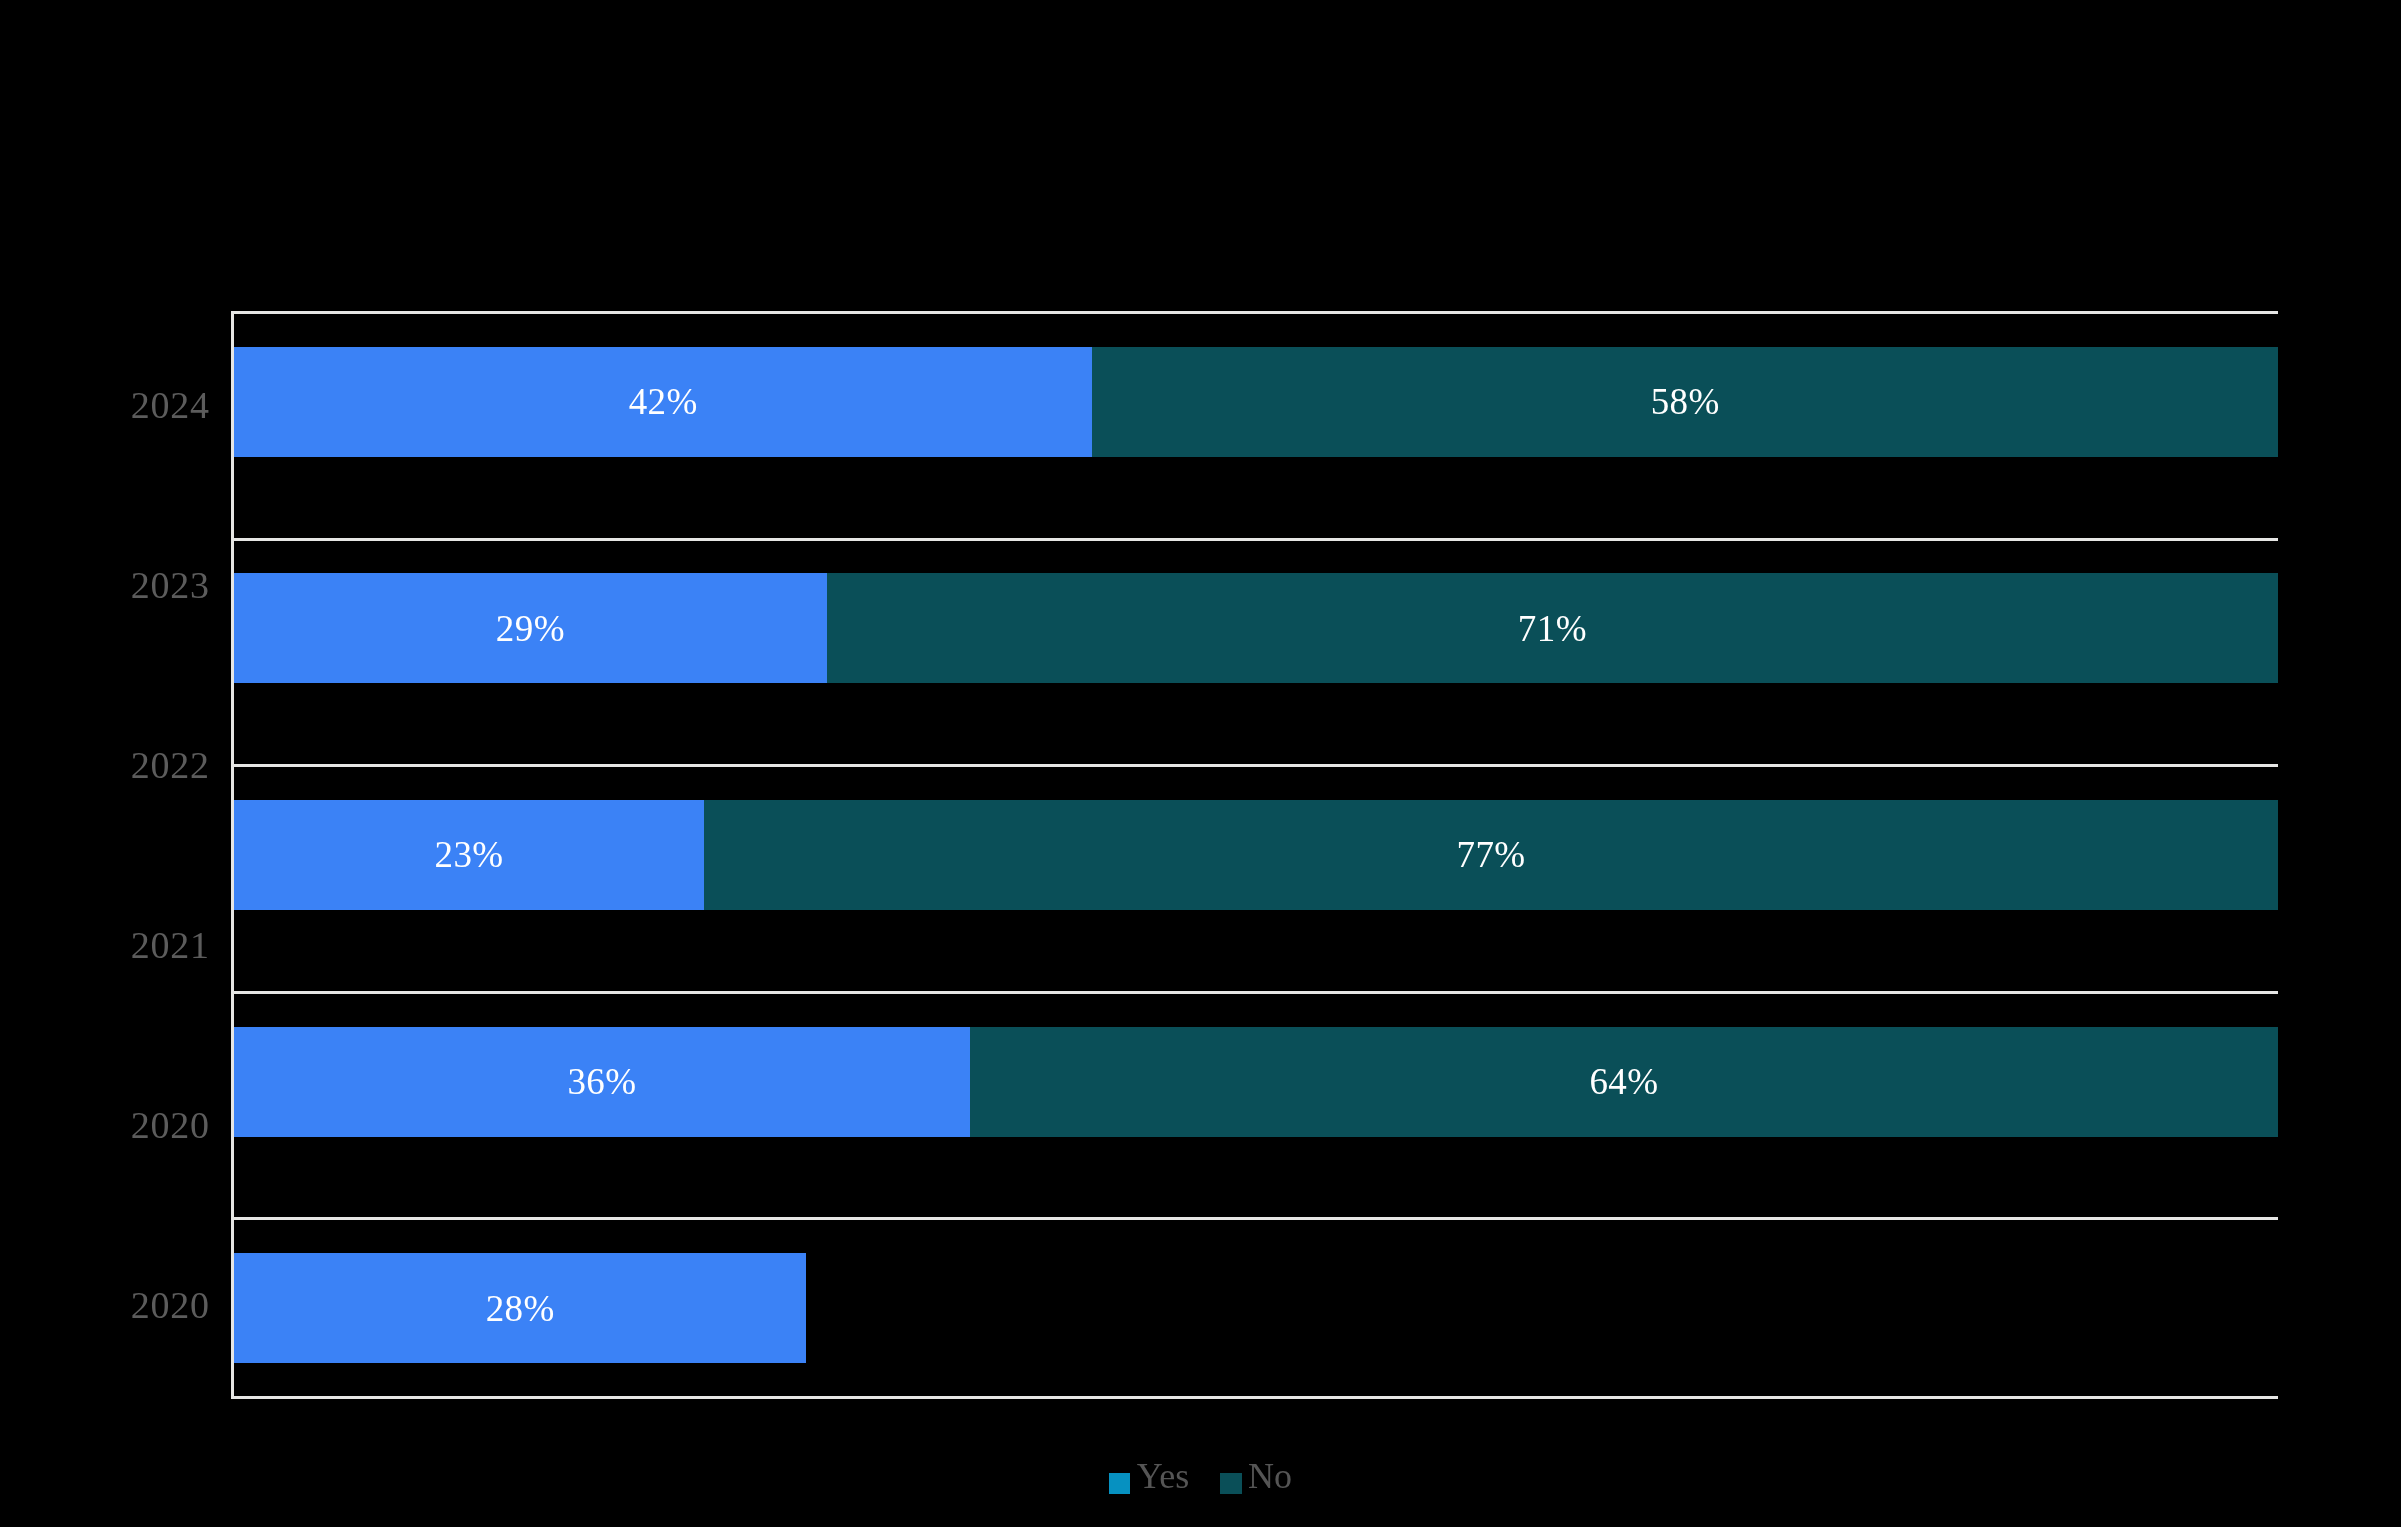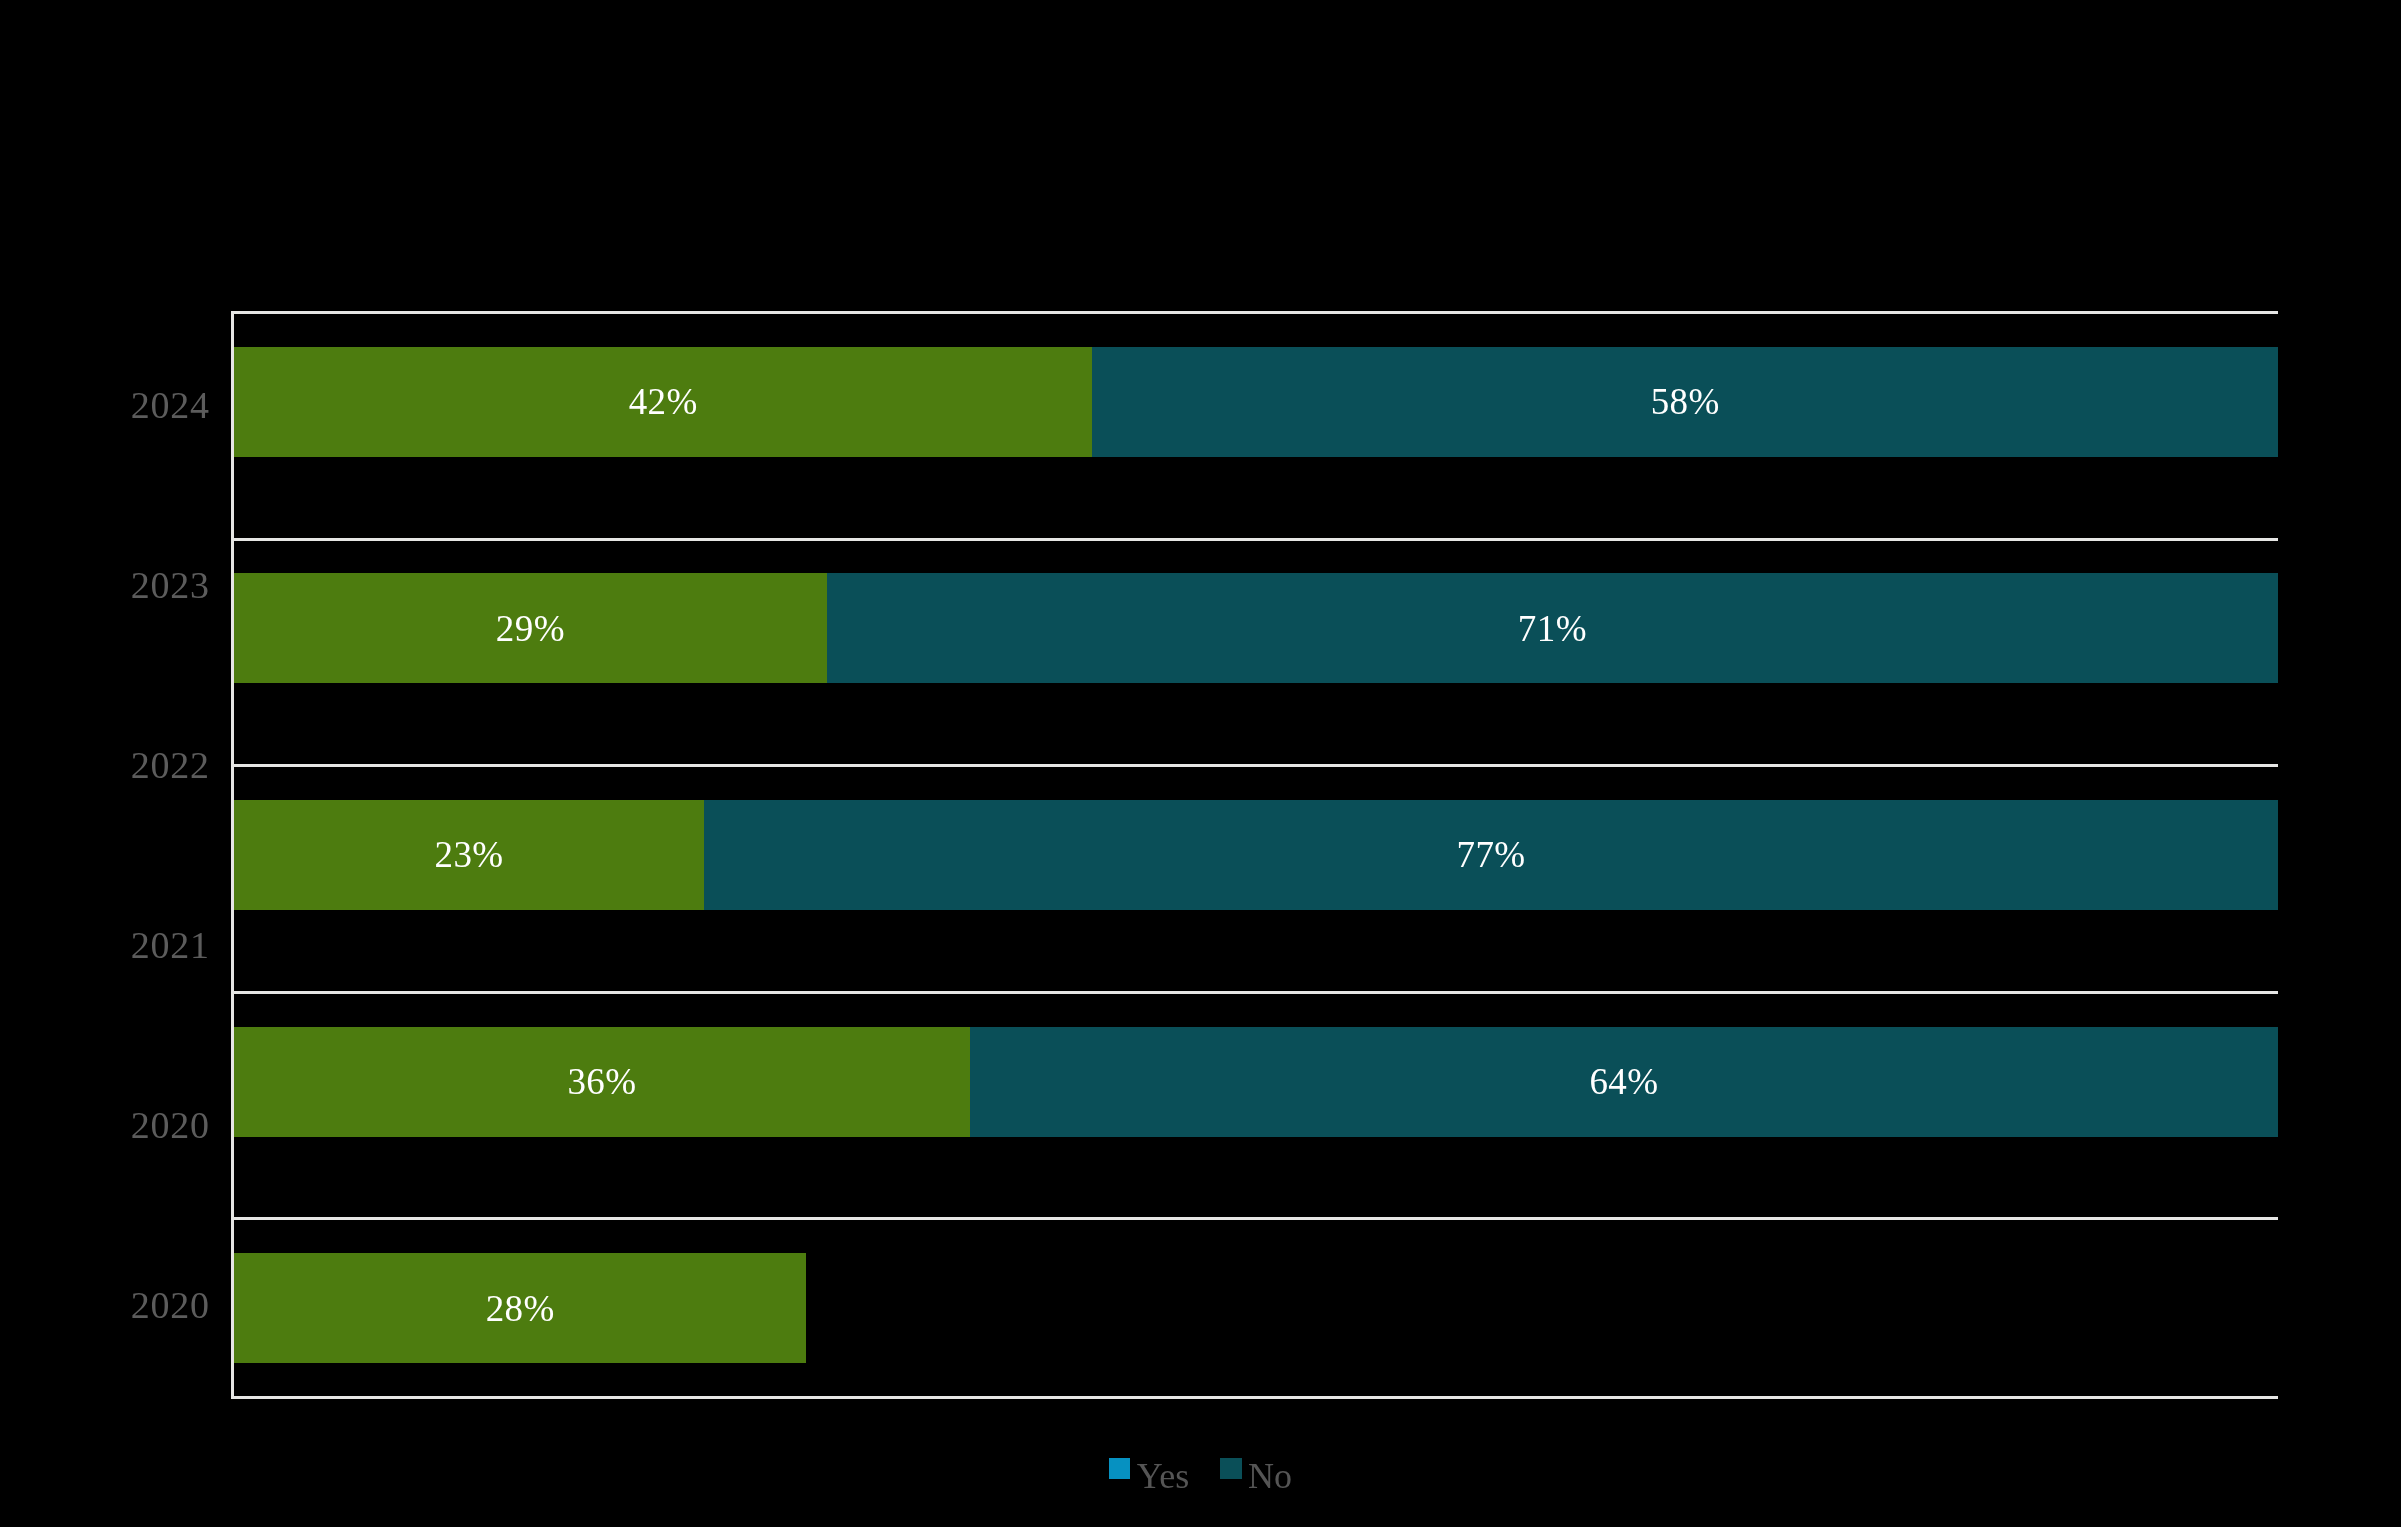--- a/index.html
+++ b/index.html
@@ -70,21 +70,21 @@
   }
 
   .seg {
     position: relative;
     height: 100%;
     display: flex;
     align-items: center;
     justify-content: center;
     overflow: hidden;
   }
-  .seg-yes { background: #4d7c0f; }
+  .seg-yes { background: #3b82f6; }
   .seg-no  { background: #0a4f58; }
 
   .seg-label {
     color: #ffffff;
     font-size: 37px;
     line-height: 1;
     letter-spacing: 0.4px;
     white-space: nowrap;
     font-family: "Liberation Serif", "DejaVu Serif", serif;
   }
@@ -127,21 +127,21 @@
     width: 2401px;
     display: flex;
     flex-direction: row;
     align-items: center;
     justify-content: center;
     gap: 31px;
   }
   .legend-item {
     display: flex;
     flex-direction: row;
-    align-items: flex-start;
+    align-items: flex-end;
     gap: 6.4px;
   }
   .legend-swatch {
     width: 21.4px;
     height: 21.4px;
     display: block;
     flex: none;
   }
   .legend-swatch.yes { background: #0691c1; }
   .legend-swatch.no  { background: #0a4f58; }

